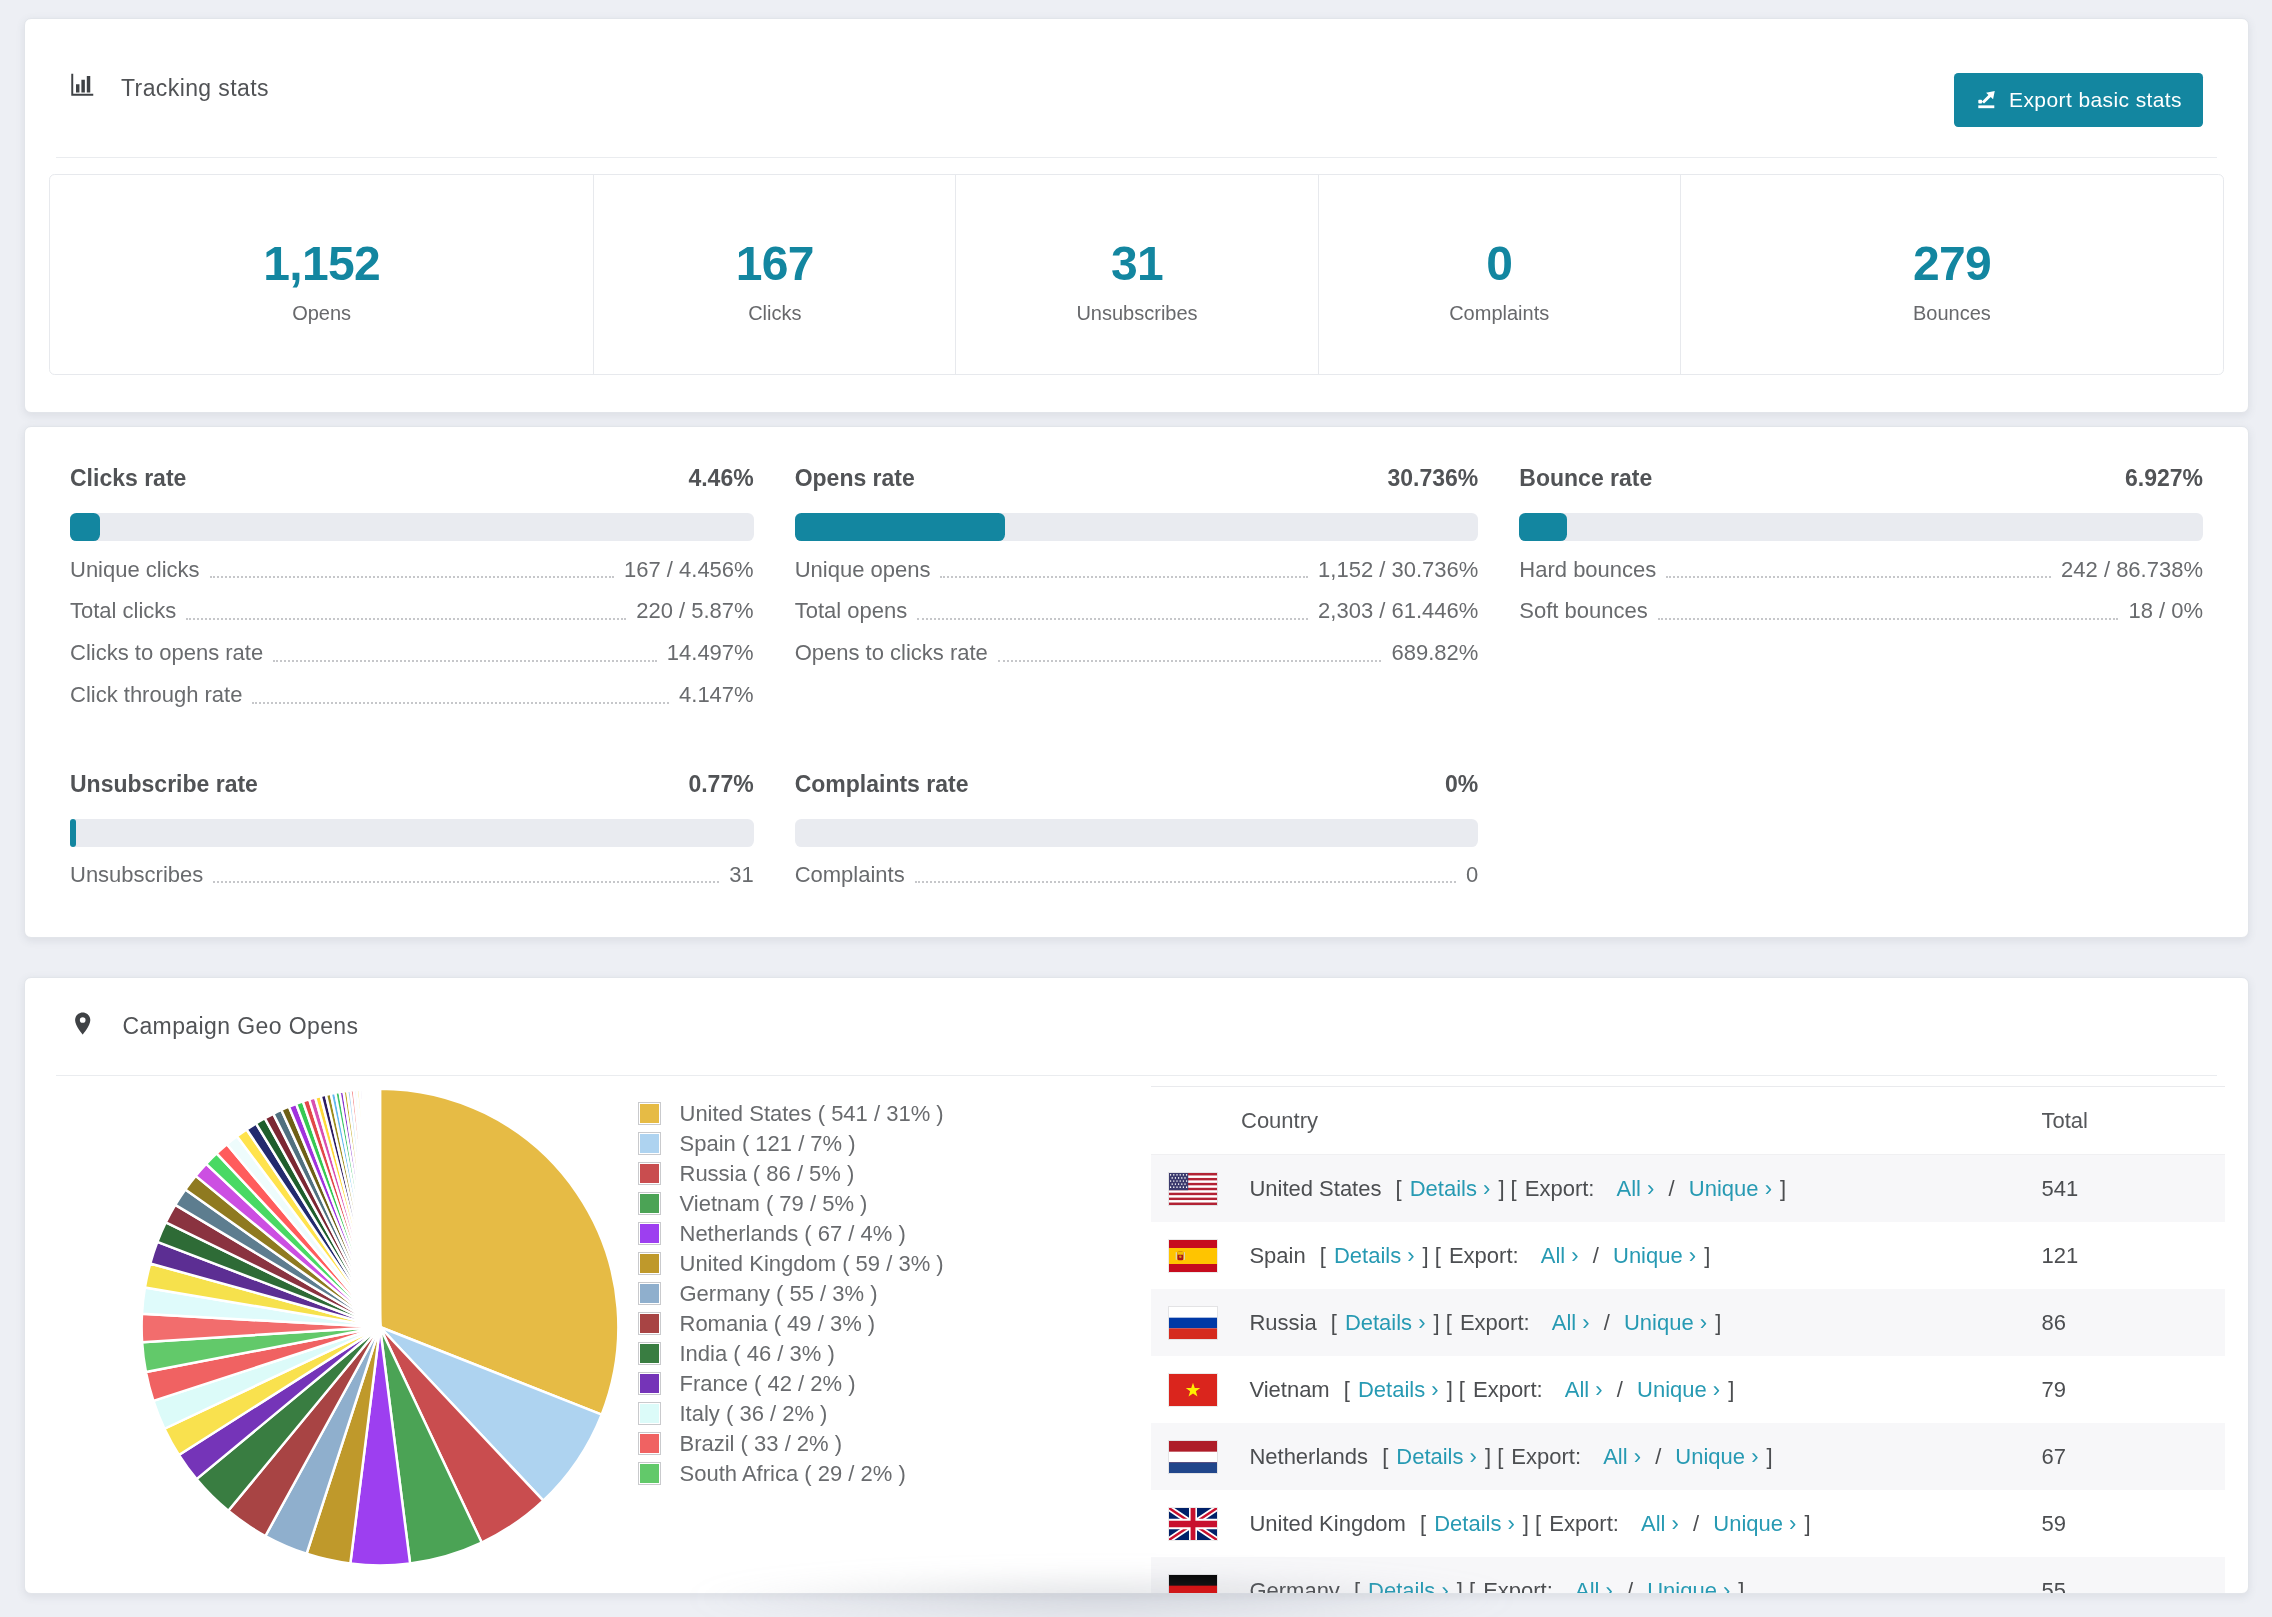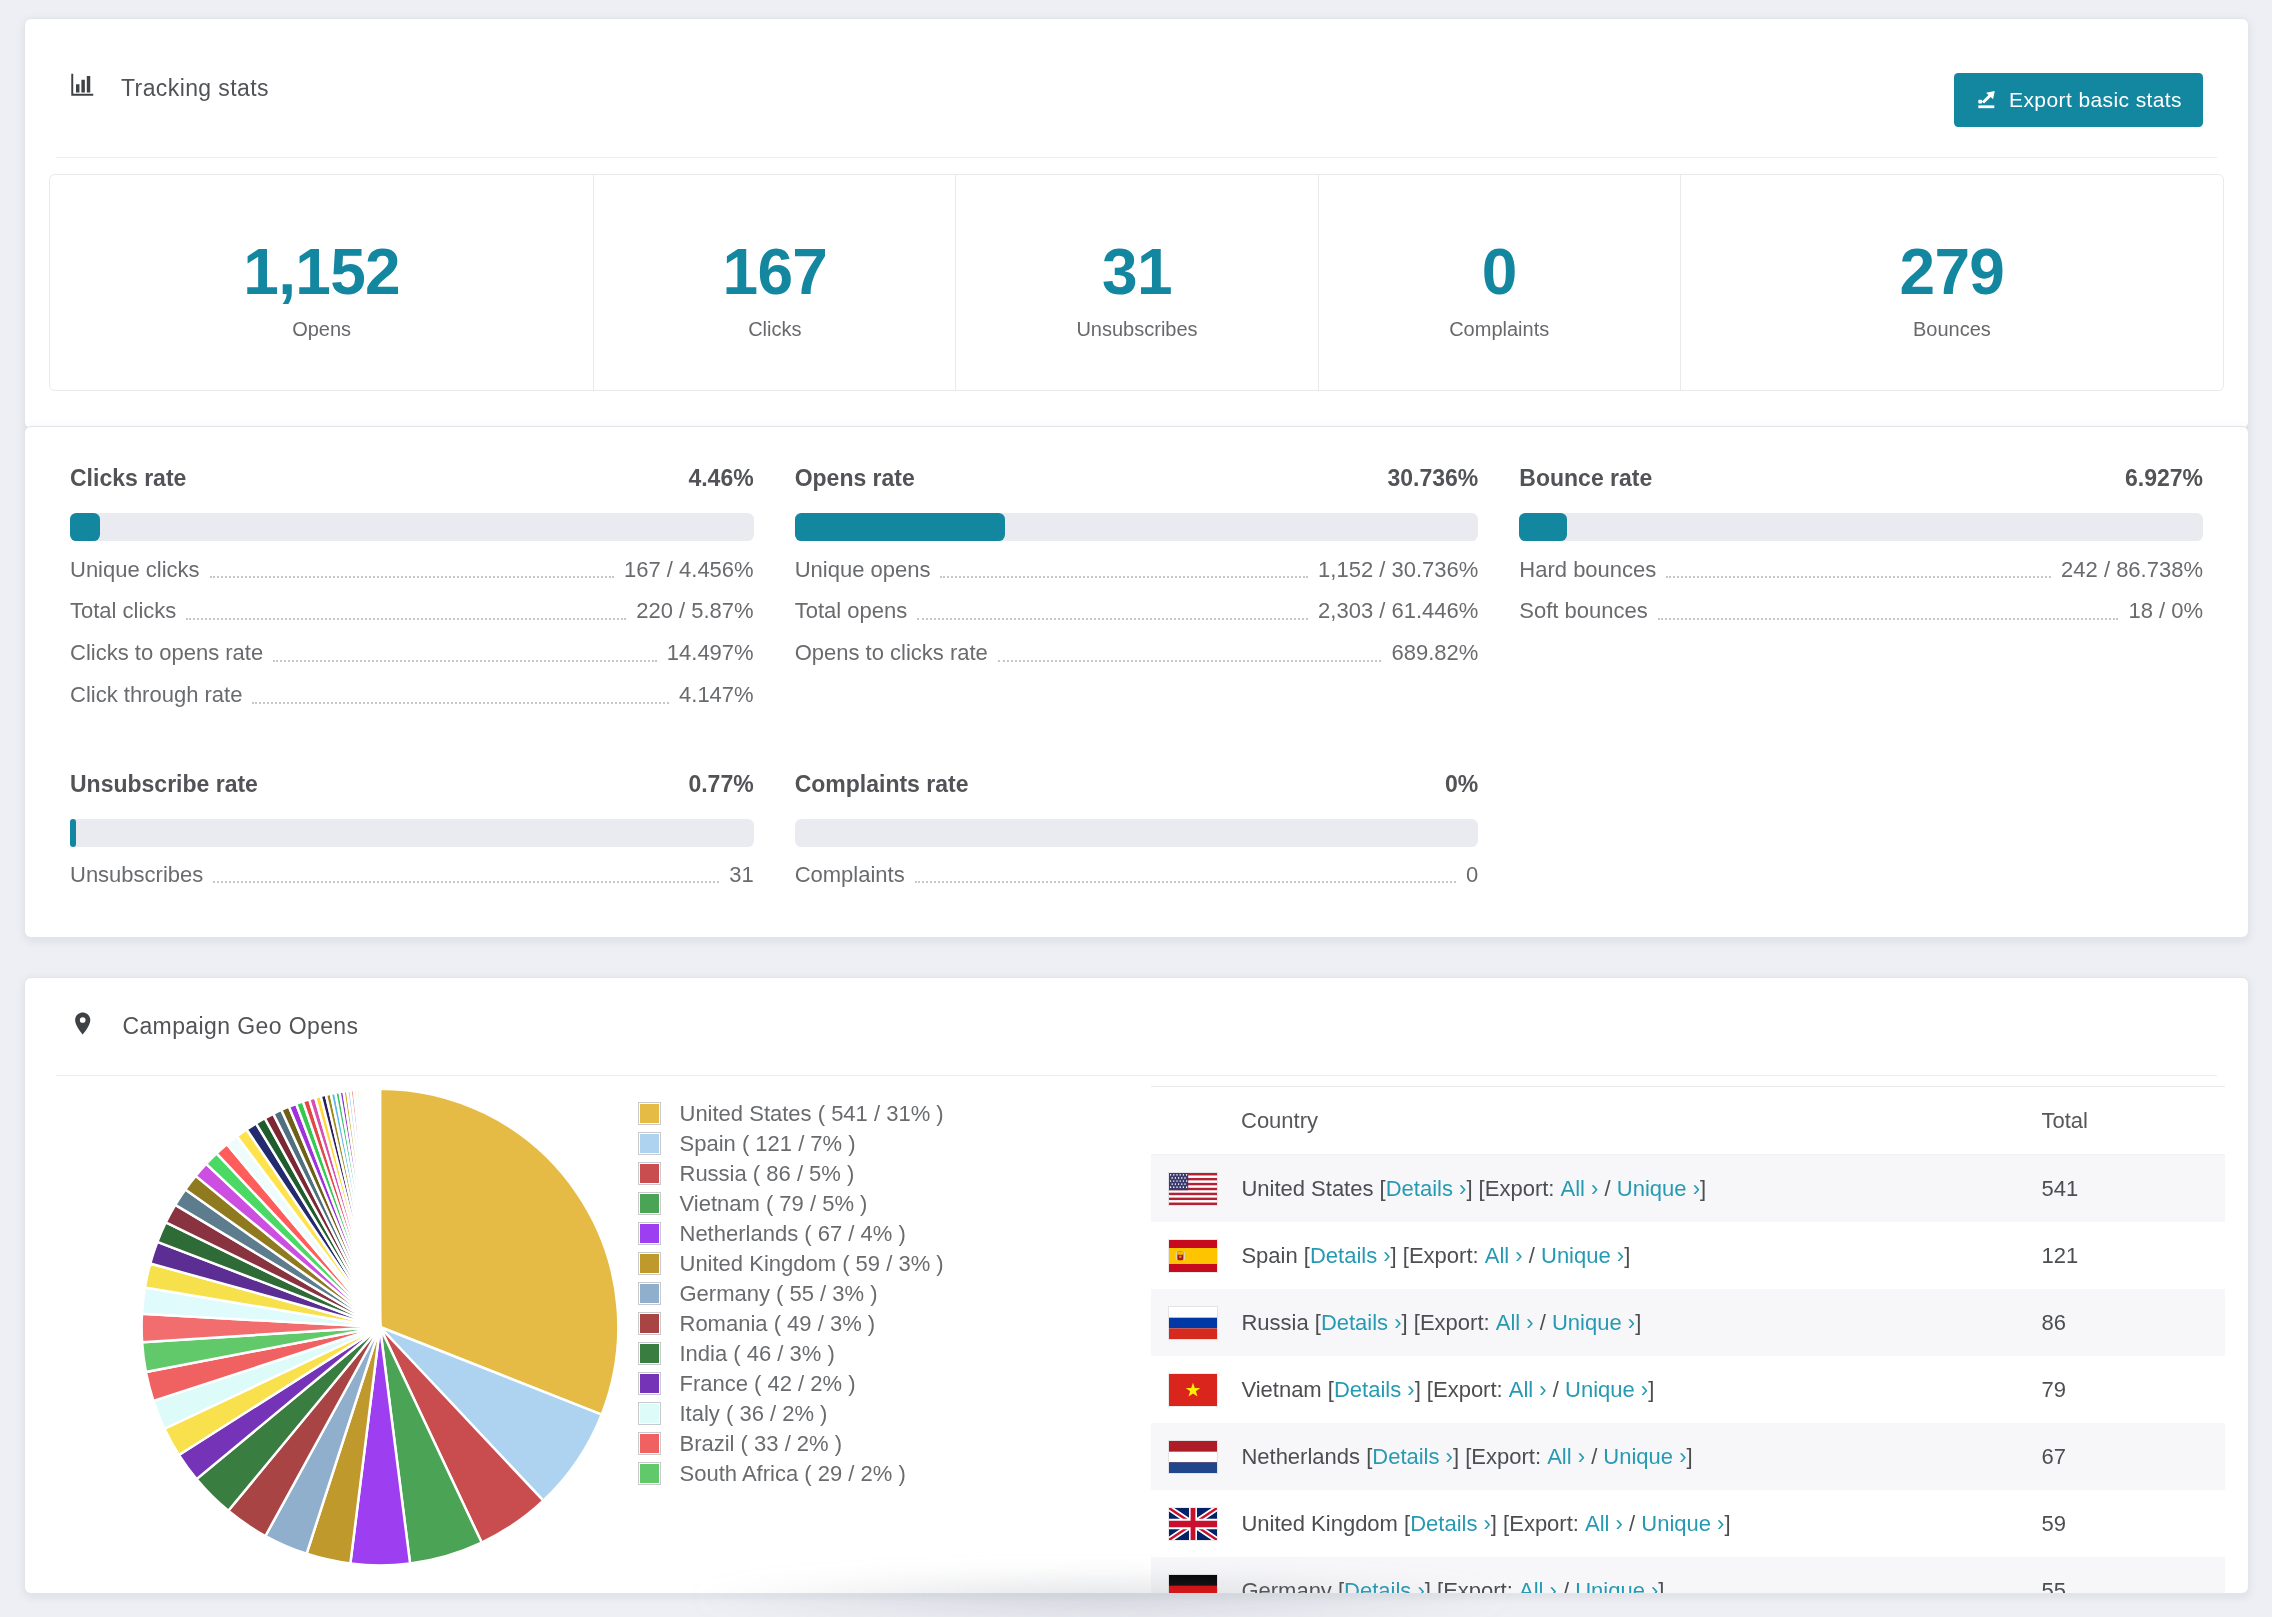--- a/index.html
+++ b/index.html
@@ -26,21 +26,21 @@
   .btn-export {
     display:flex; align-items:center; gap:11.3px; cursor:pointer;
     background:var(--teal,#1386a0); color:#fff; font-size:21px; font-family:inherit;
     height:54px; padding:0 21px; border:none; border-radius:4.2px; letter-spacing:0.4px;margin-top:24px;
   }
 
   .summary { display:flex; border:0.7px solid #e7e9ed; border-radius:5.6px; margin:15.5px 24px 37px; }
   .summary-cell { padding:65px 0 49px; text-align:center; width:16.667%; }
   .summary-cell:first-child, .summary-cell:last-child { width:25%; }
   .summary-cell + .summary-cell { border-left:0.7px solid #e7e9ed; }
-  .summary-value { font-size:64px; font-weight:700; color:var(--teal,#1386a0); letter-spacing:-0.7px; line-height:1; }
+  .summary-value { font-size:48px; font-weight:700; color:var(--teal,#1386a0); letter-spacing:-0.7px; line-height:1; }
   .summary-label { margin-top:14px; font-size:20px; color:#68696c; }
 
   .rates-grid { display:grid; grid-template-columns:1fr 1fr 1fr; column-gap:41px; row-gap:62px; }
   .rate-head { display:flex; justify-content:space-between; align-items:baseline;
                font-size:23px; font-weight:700; color:#515356; margin-bottom:21px; }
   .progress { height:28px; background:#e9ebf0; border-radius:6.4px; margin-bottom:4.2px; }
   .progress-fill { height:100%; background:var(--teal,#1386a0); border-radius:6.4px; }
   .detail-row { display:flex; align-items:baseline; font-size:22px; color:#696b6e; margin-top:15.5px; line-height:1.2; }
   .detail-row .leader { flex:1; border-bottom:2.1px dotted #c6c7ca; margin:0 10px; align-self:flex-end; margin-bottom:5px; min-width:28px; }
   .detail-value { white-space:nowrap; }
@@ -54,21 +54,21 @@
   .swatch { width:20.5px; height:20.5px; border:1.4px solid #fff; outline:0.7px solid #c9cacd; margin-right:20px; flex-shrink:0; }
   .legend-text { font-size:22px; color:#696b6e; white-space:nowrap; }
 
   .geo-table { flex:1; margin-top:10px; border-top:0.7px solid #e9eaed; }
   .geo-thead { display:flex; height:68px; align-items:center; font-size:22px; color:#55575a; border-bottom:0.7px solid #f0f0f2; }
   .h-country { flex:1; padding-left:90px; }
   .h-total   { width:184px; }
   .geo-row { display:flex; height:67px; align-items:center; }
   .geo-rows .geo-row:nth-child(odd) { background:#f7f7f9; }
   .cell-country { flex:1; display:flex; align-items:center; padding-left:18.4px;
-                  font-size:22px; color:#4c4e51; white-space:pre; }
+                  font-size:22px; color:#4c4e51; white-space:pre;gap:8px; }
   .flag { width:48px; height:32px; margin-right:24px; flex-shrink:0; line-height:0; }
   .flag svg { outline:0.7px solid rgba(0,0,0,.08); }
   .cell-total { width:184px; font-size:22px; color:#4c4e51; }
   .lnk { color:var(--link,#279ab3); text-decoration:none; cursor:pointer; }
 
   .bottom-haze { position:absolute; left:678px; top:1570px; width:847px; height:56px;
     background:radial-gradient(ellipse at center, rgba(140,146,158,.28), rgba(140,146,158,0) 70%);
     filter:blur(11.3px); pointer-events:none; }
 </style>
 </head>

